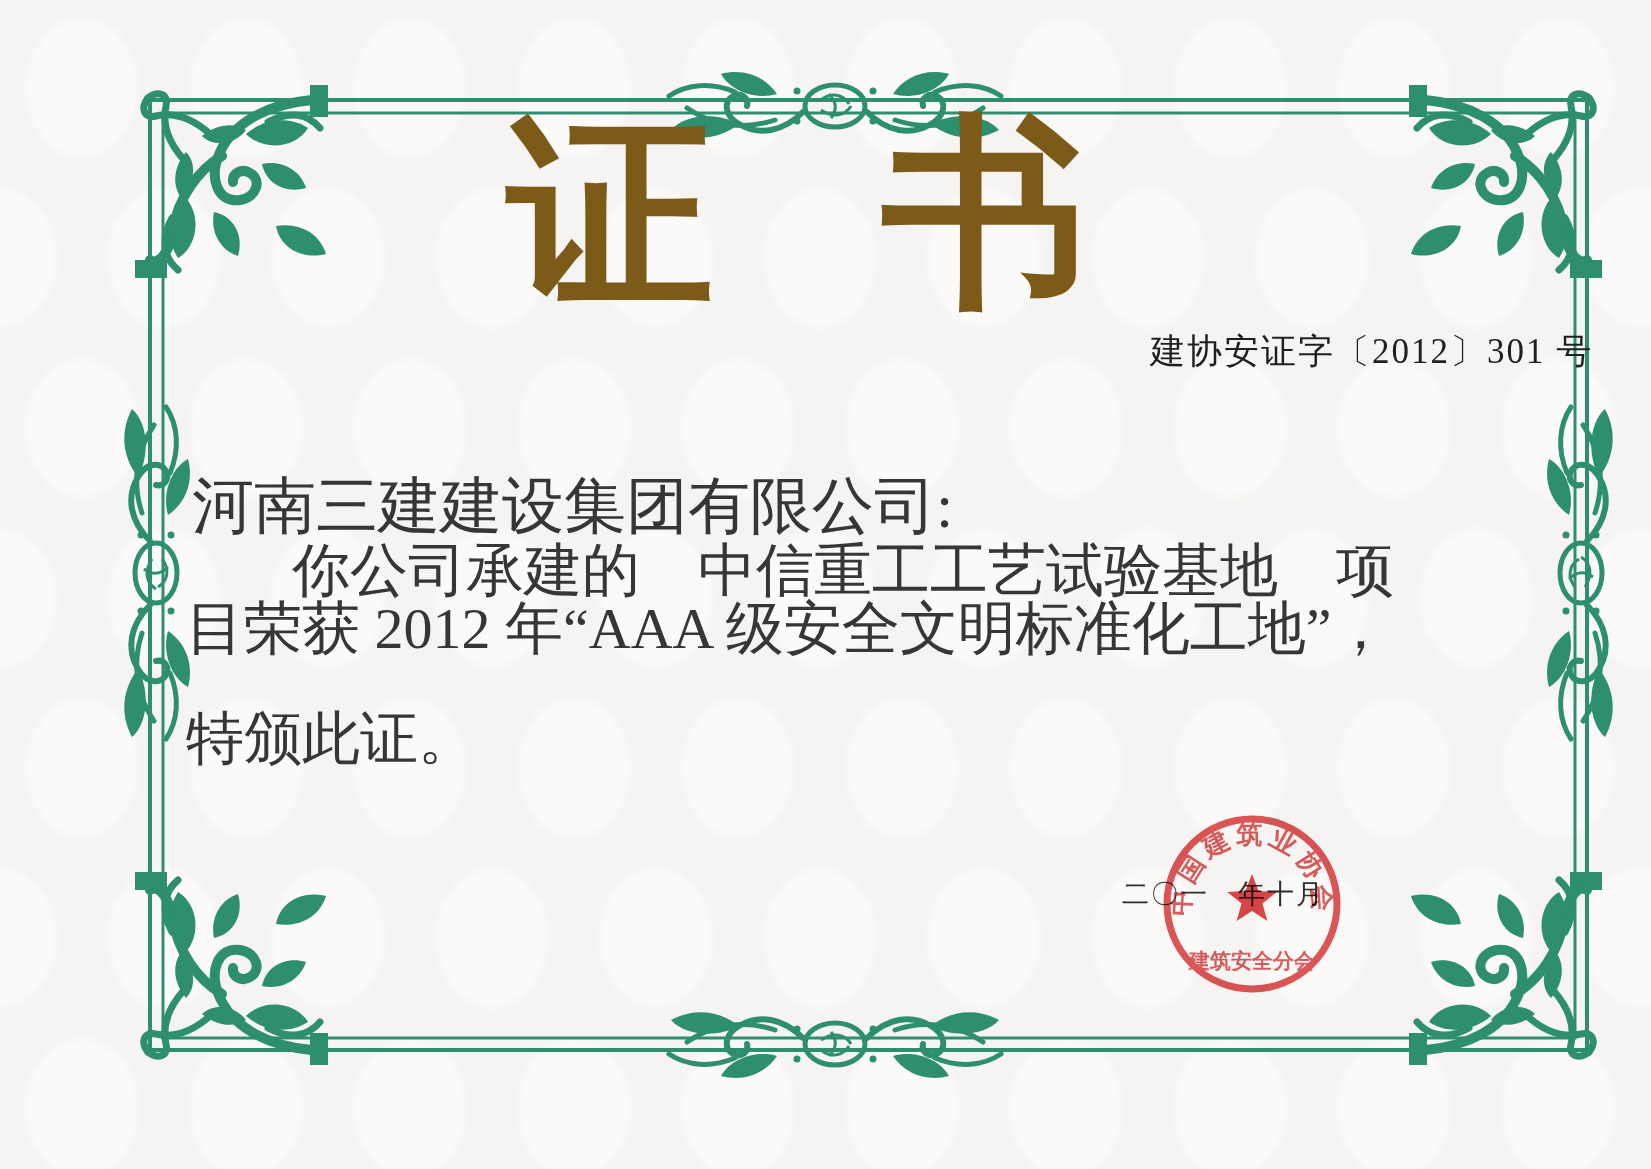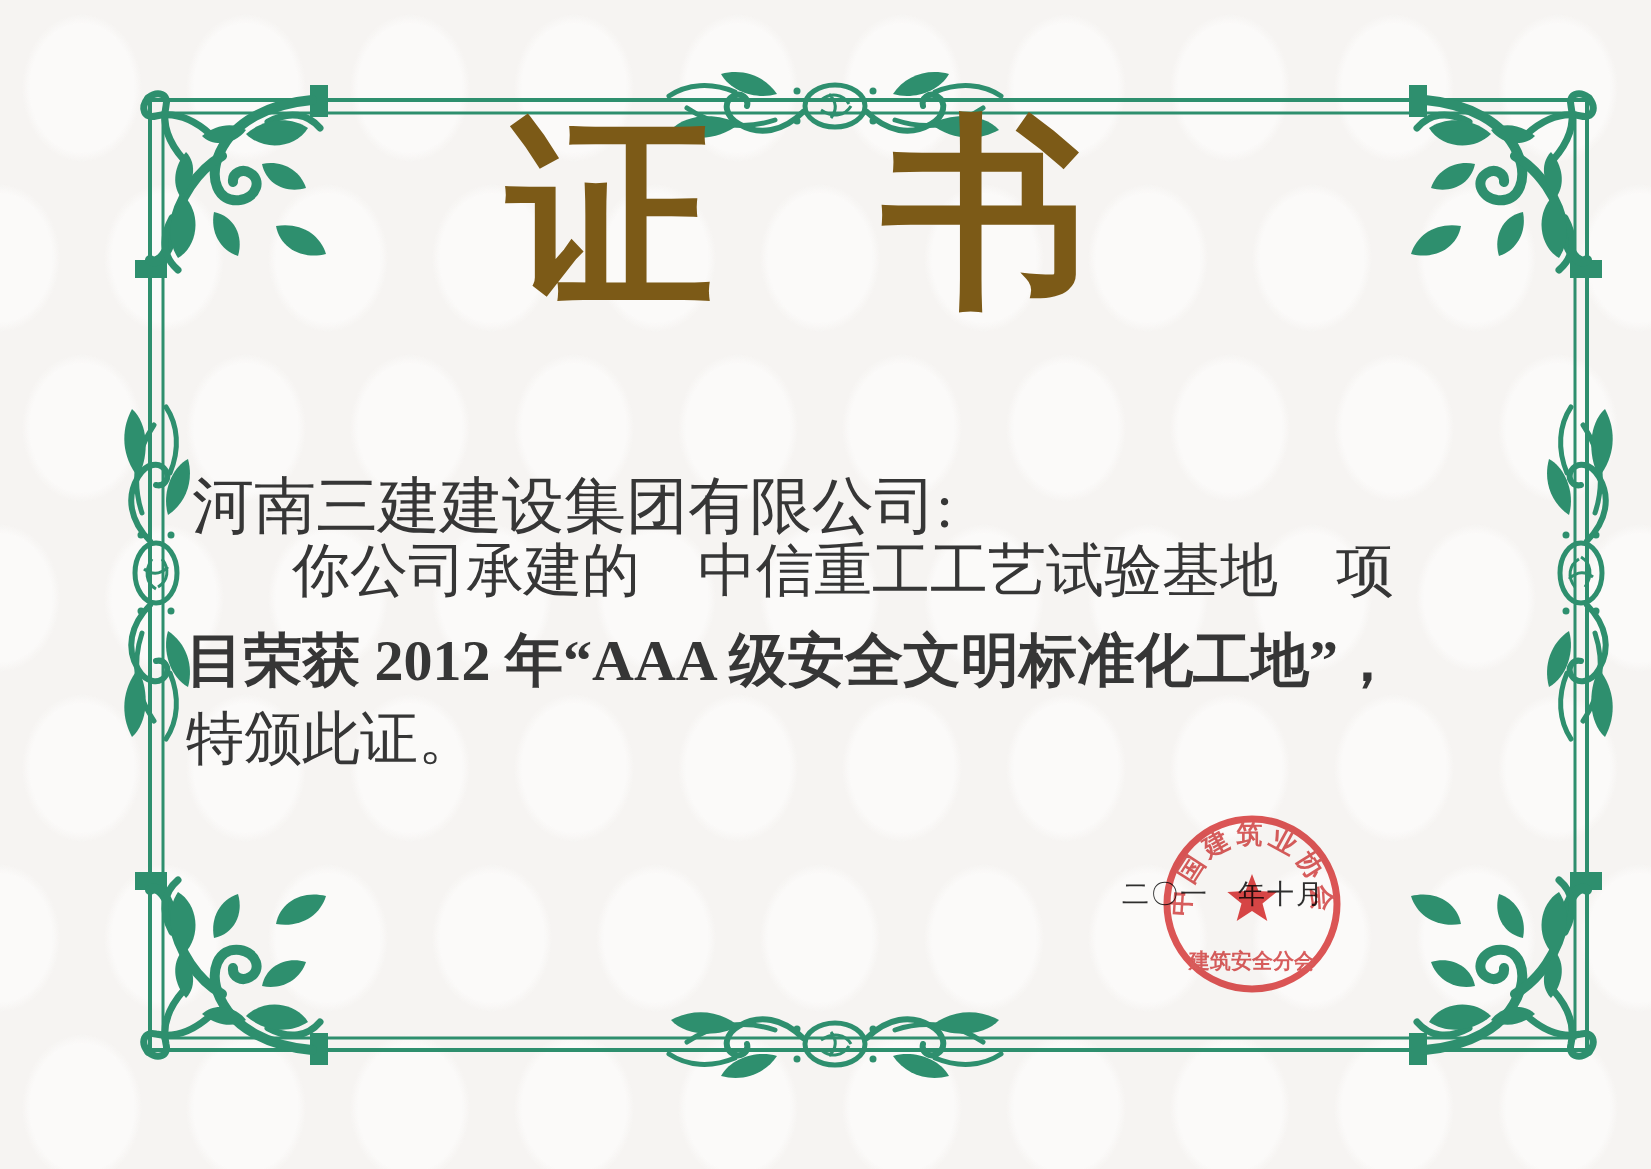--- a/index.html
+++ b/index.html
@@ -28,21 +28,21 @@
   .title .tchar{display:inline-block;}
   .title .tchar:first-child{margin-right:168px;}
   .cert-no{
     position:absolute;left:1150px;top:328px;
     font-size:35px;color:#1f1f1f;letter-spacing:2px;
     white-space:nowrap;
   }
   .body-text{position:absolute;color:#363636;white-space:nowrap;line-height:1;}
   .recipient{left:192px;top:440px;font-size:62px;margin-top:35px;}
   .bline1{left:292px;top:534px;font-size:58px;margin-top:8px;}
-  .bline2{left:186px;top:632px;font-size:58px;font-weight:bold;}
+  .bline2{left:186px;top:600px;font-size:58px;}
   .bline3{left:186px;top:710px;font-size:58px;text-align:right;}
   .date-line{
     position:absolute;left:1122px;top:876px;
     font-size:27px;color:#2e2e2e;letter-spacing:2px;
     white-space:nowrap;
     font-family:Liberation Serif, serif;
   }
   .seal{
     position:absolute;left:1160px;top:812px;width:184px;height:184px;
     mix-blend-mode:multiply;opacity:.93;
@@ -102,20 +102,21 @@
     <use href="#midOrn" transform="translate(835,106)"></use>
     <use href="#midOrn" transform="translate(835,1044) scale(1,-1)"></use>
     <use href="#midOrn" transform="translate(156,573) rotate(90)"></use>
     <use href="#midOrn" transform="translate(1581,573) rotate(-90)"></use>
   </svg>
 
   <div class="title">
     <span class="tchar">证</span><span class="tchar">书</span>
   </div>
 
+  <div class="cert-no">建协安证字〔2012〕301 号</div>
 
   <div class="body-text recipient">河南三建建设集团有限公司:</div>
   <div class="body-text bline1">你公司承建的　中信重工工艺试验基地　项</div>
   <div class="body-text bline2">目荣获 2012 年“AAA 级安全文明标准化工地”，</div>
   <div class="body-text bline3">特颁此证。</div>
 
   <div class="date-line">二〇一　年十月</div>
 
   <svg class="seal" viewBox="0 0 184 184">
     <circle cx="92" cy="92" r="85" fill="none" stroke="#dd4a4a" stroke-width="7"></circle>

